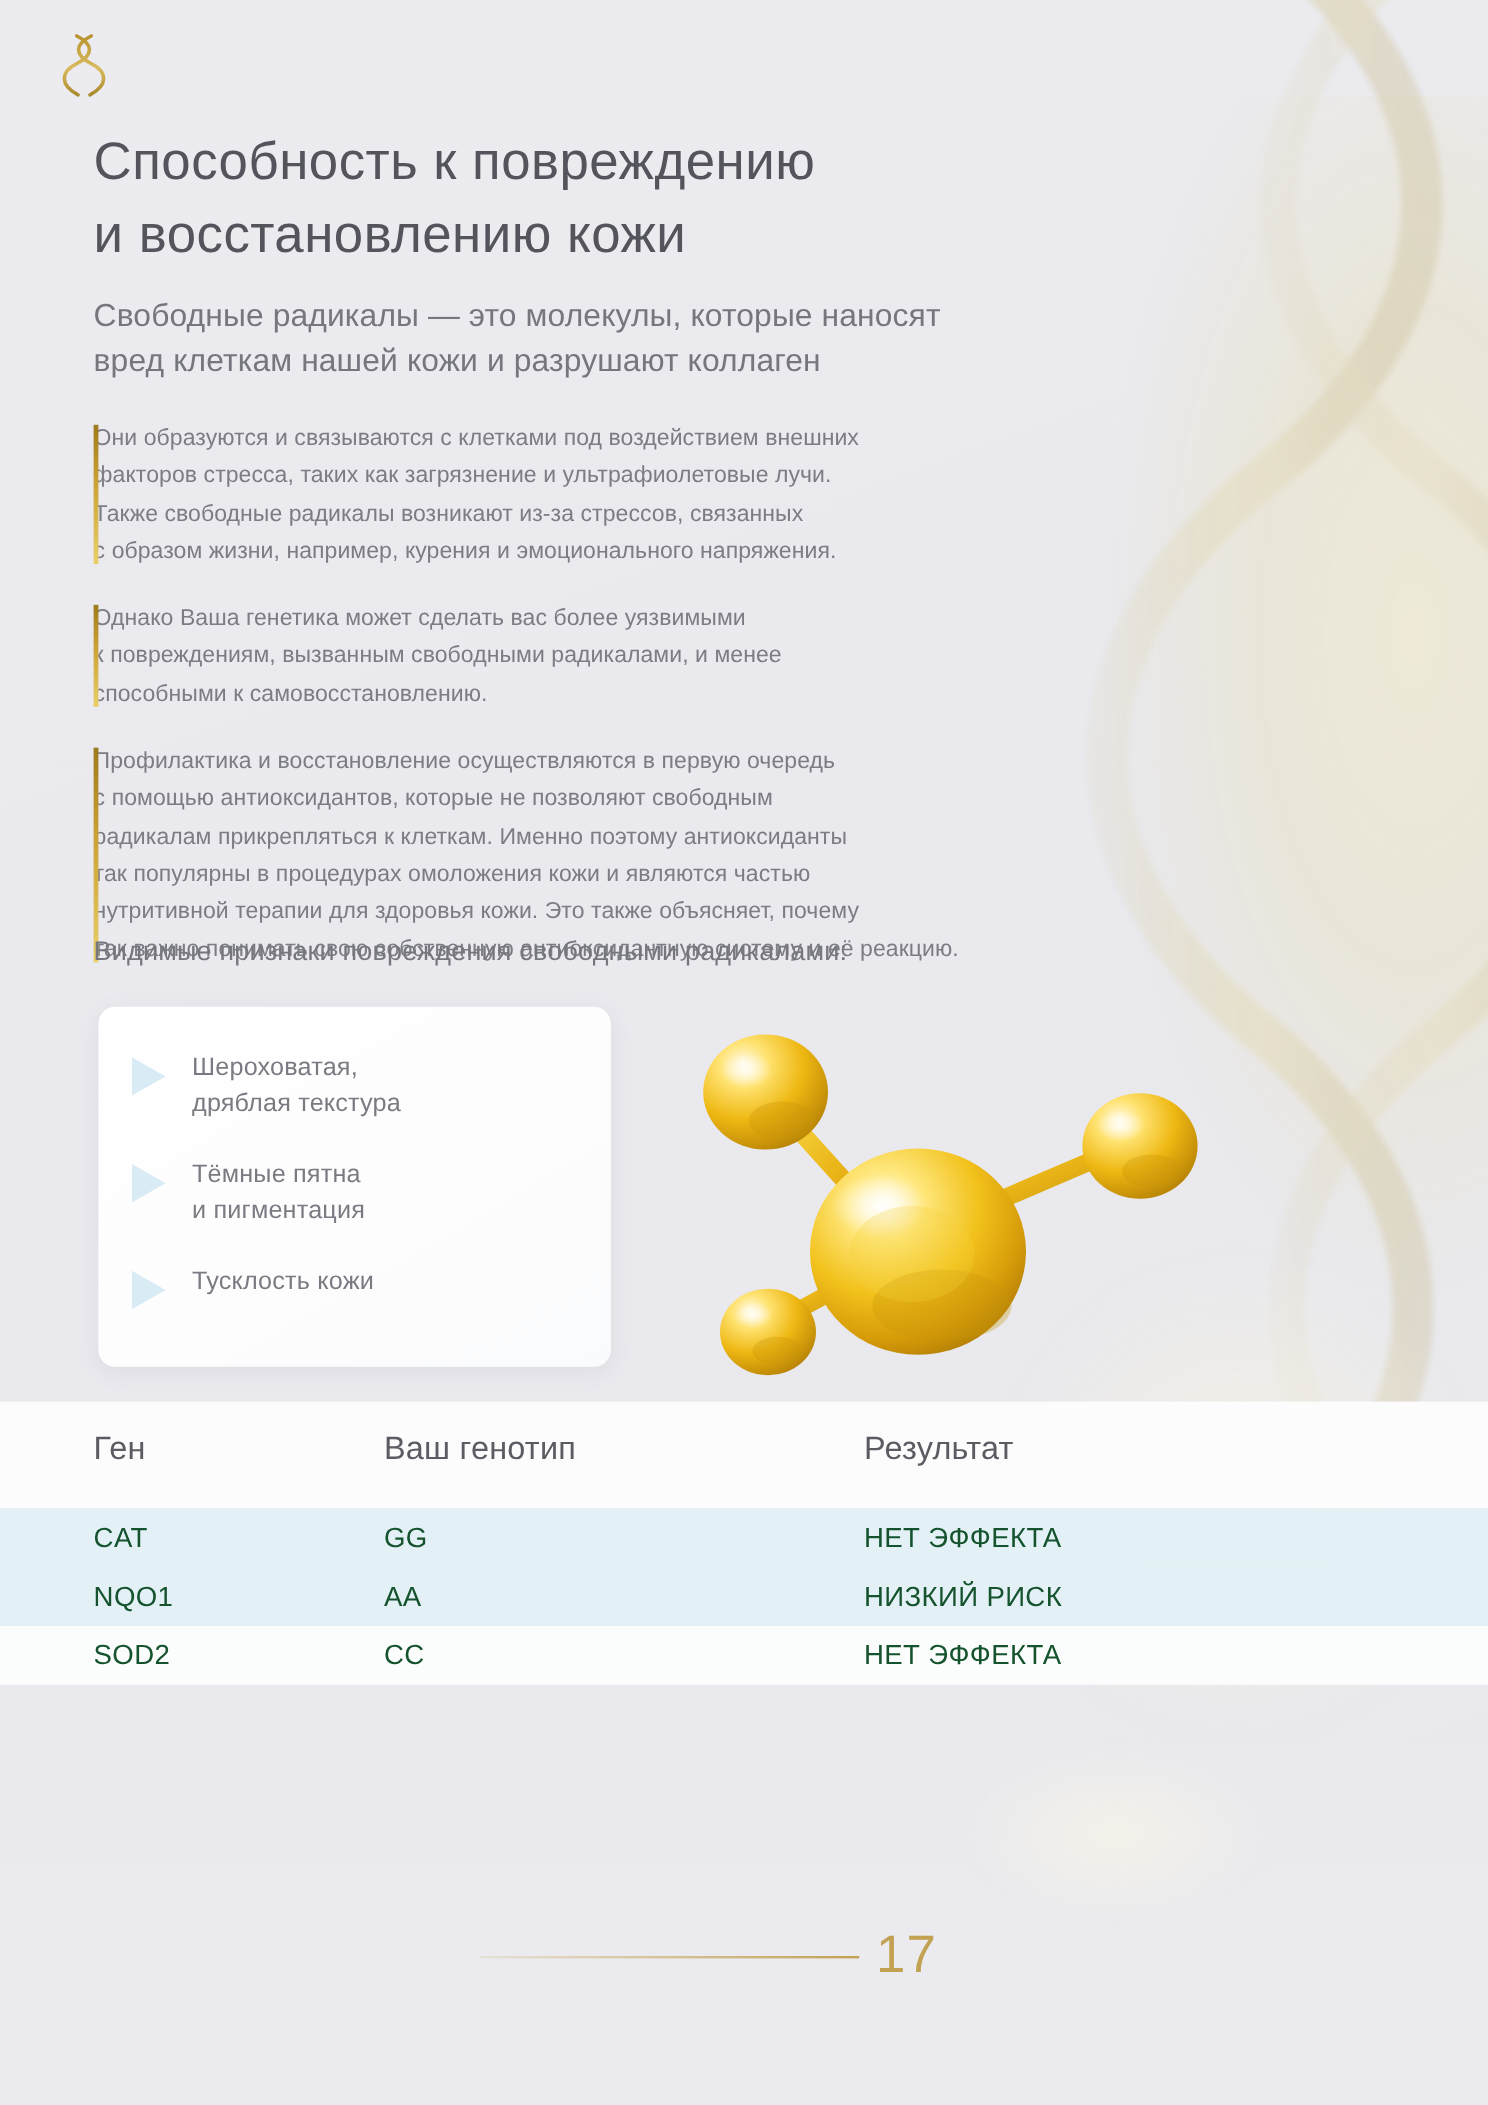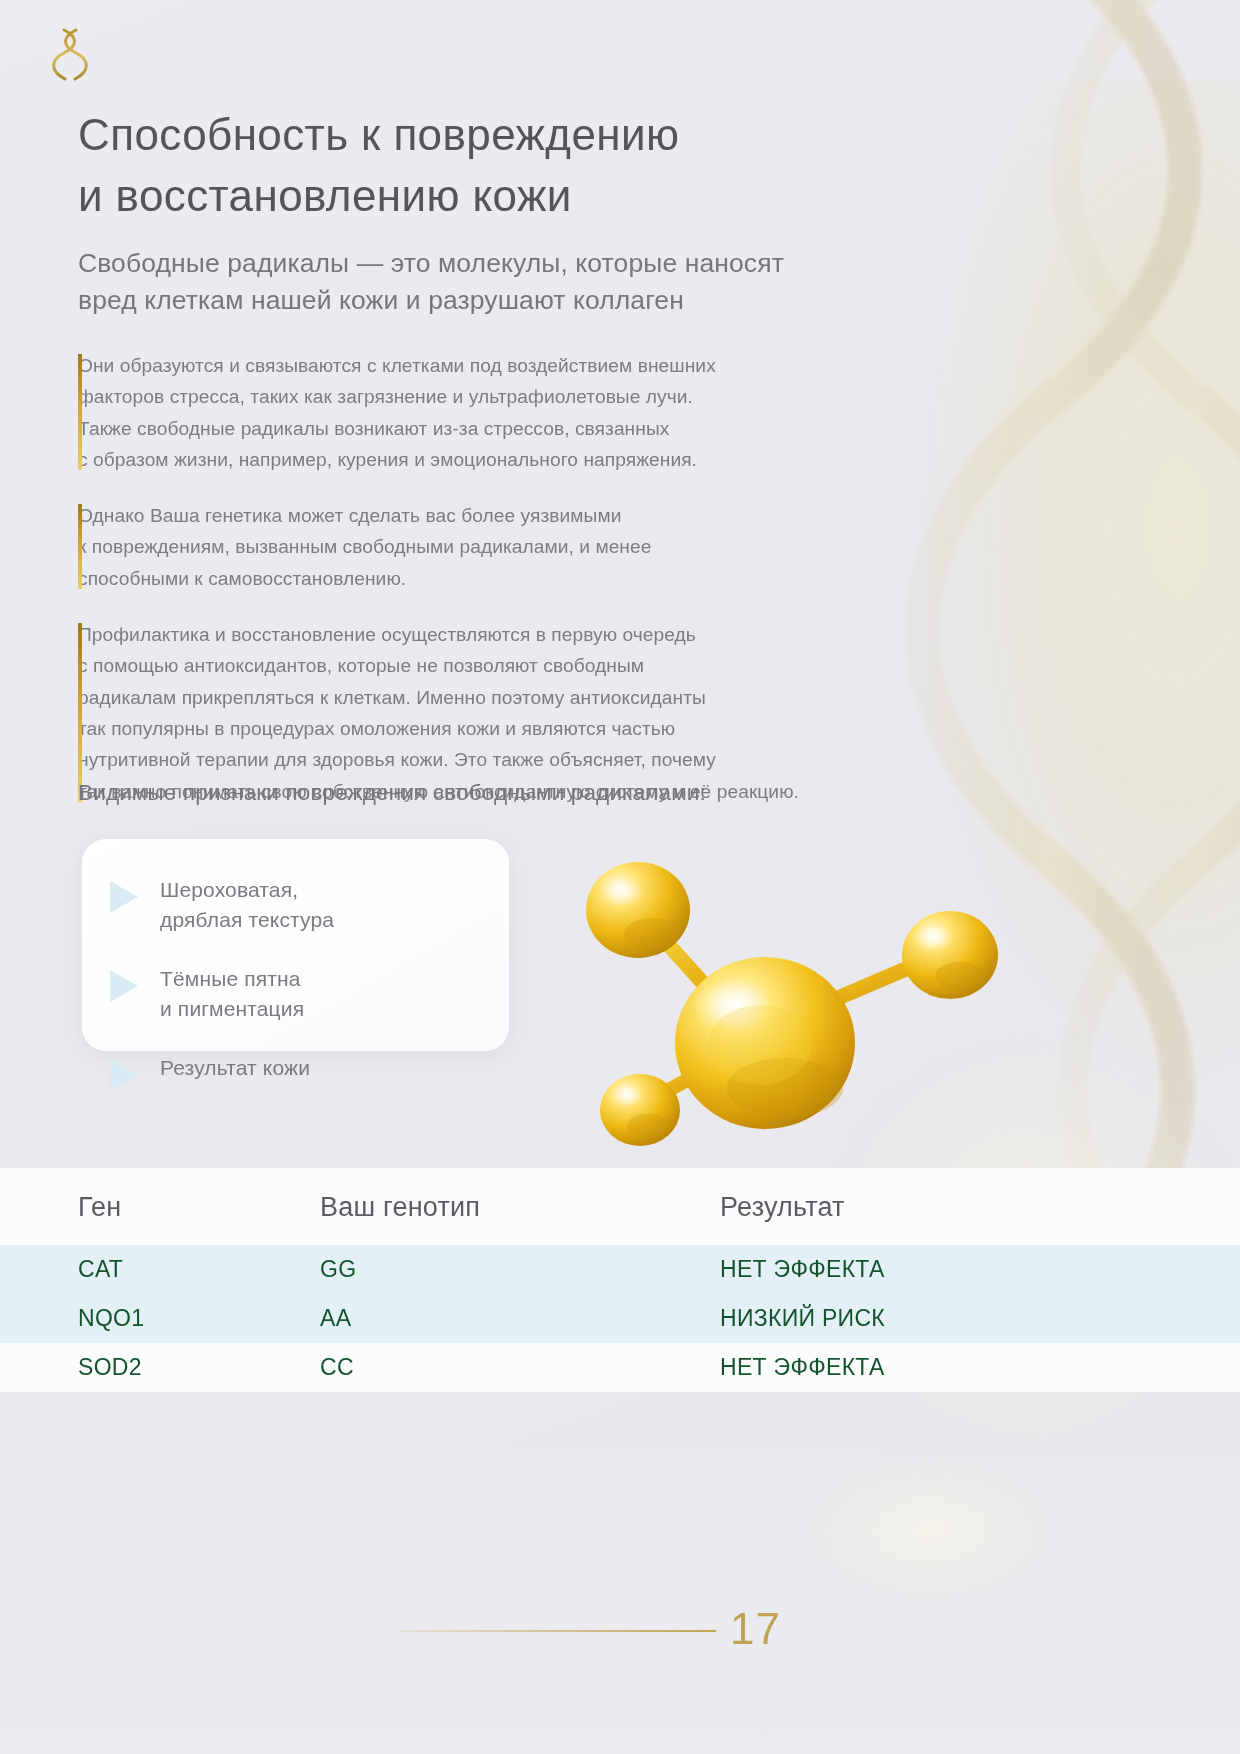--- a/index.html
+++ b/index.html
@@ -139,23 +139,23 @@
     letter-spacing: 0.15px;
     color: #76777e;
   }
 
   
   .signs-card {
     position: absolute;
     left: 82px;
     top: 839px;
     width: 427px;
-    height: 212px;
+    height: 300px;
     background: linear-gradient(150deg, #ffffff 0%, #fdfdfe 55%, #fafbfc 100%);
-    border-radius: 24px;
+    border-radius: 14px;
     box-shadow: 0 4px 18px rgba(120,125,140,0.10);
   }
   .signs-list {
     position: absolute;
     left: 28px;
     top: 36px;
     right: 20px;
   }
   .sign-item {
     display: flex;
@@ -204,21 +204,21 @@
     border-collapse: collapse;
     table-layout: fixed;
   }
   .table thead th {
     background: #fcfcfd;
     text-align: left;
     font-size: 27px;
     font-weight: 300;
     color: #5b5c63;
     letter-spacing: 0.2px;
-    padding: 24px 0 22px 0;
+    padding: 24px 0 34px 0;
   }
   .table tbody td {
     font-size: 23px;
     font-weight: 300;
     letter-spacing: 0.3px;
     padding: 11px 0 11px 0;
     color: #14532d;
   }
   .table tr.odd { background: #e3f0f6; }
   .table tr.even { background: #fbfcfc; }
@@ -380,21 +380,21 @@
         <span class="label">Шероховатая,
 дряблая текстура</span>
       </div>
       <div class="sign-item">
         <span class="tri"></span>
         <span class="label">Тёмные пятна
 и пигментация</span>
       </div>
       <div class="sign-item">
         <span class="tri"></span>
-        <span class="label">Результат кожи</span>
+        <span class="label">Тусклость кожи</span>
       </div>
     </div>
   </div>
 
   <div class="molecule">
     <svg width="470" height="330" viewBox="0 0 470 330" xmlns="http://www.w3.org/2000/svg">
       <defs>
         <radialGradient id="gold1" cx="35%" cy="28%" r="78%">
           <stop offset="0%" stop-color="#fffdf0"></stop>
           <stop offset="22%" stop-color="#ffe87f"></stop>

